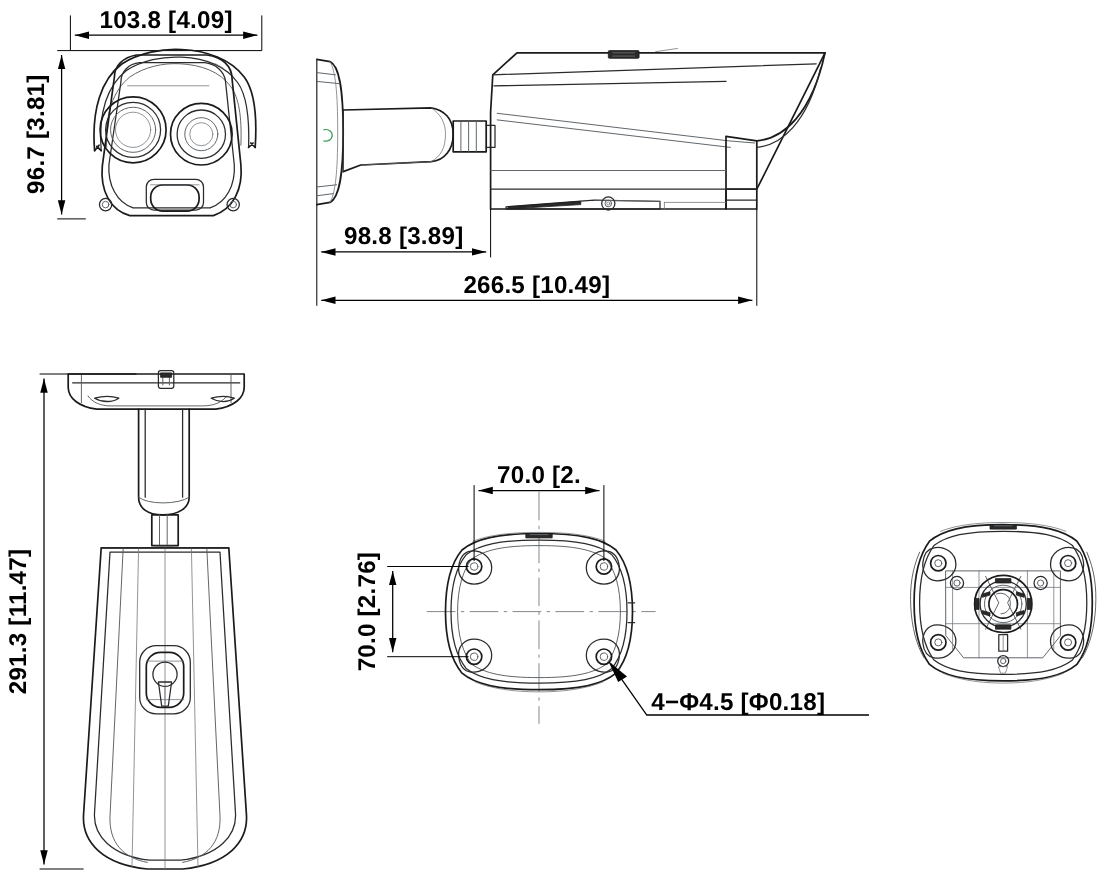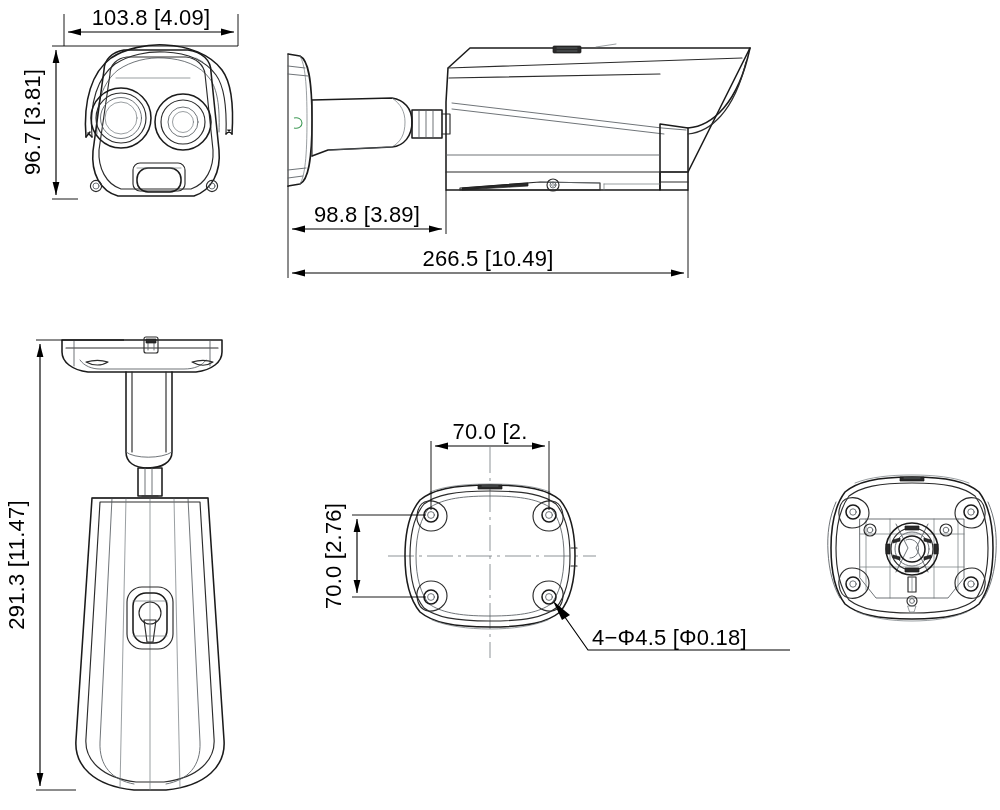--- a/index.html
+++ b/index.html
@@ -2,21 +2,21 @@
 <html><head>
 <meta charset="utf-8">
 <title>Camera Dimensional Drawing</title>
 <style>
   html,body{margin:0;padding:0;background:#ffffff;}
   body{
     width:1000px;height:810px;position:relative;overflow:hidden;
     font-family:"Liberation Sans",sans-serif;
     color:#000;
   }
-  #sheet{position:absolute;left:0;top:0;width:1000px;height:810px;}
+  #sheet{position:absolute;left:0;top:0;width:1000px;height:810px;font-weight:bold;}
   svg{display:block;}
   .dimtext{
     font-family:"Liberation Sans",sans-serif;
     font-size:22px;
     fill:#000;
     letter-spacing:0.2px;
   }
   
   .ol{fill:none;stroke:#1b1b1b;stroke-width:1.55;stroke-linejoin:round;stroke-linecap:round;}
   .ol2{fill:none;stroke:#2b2b2b;stroke-width:1.15;stroke-linejoin:round;stroke-linecap:round;}

